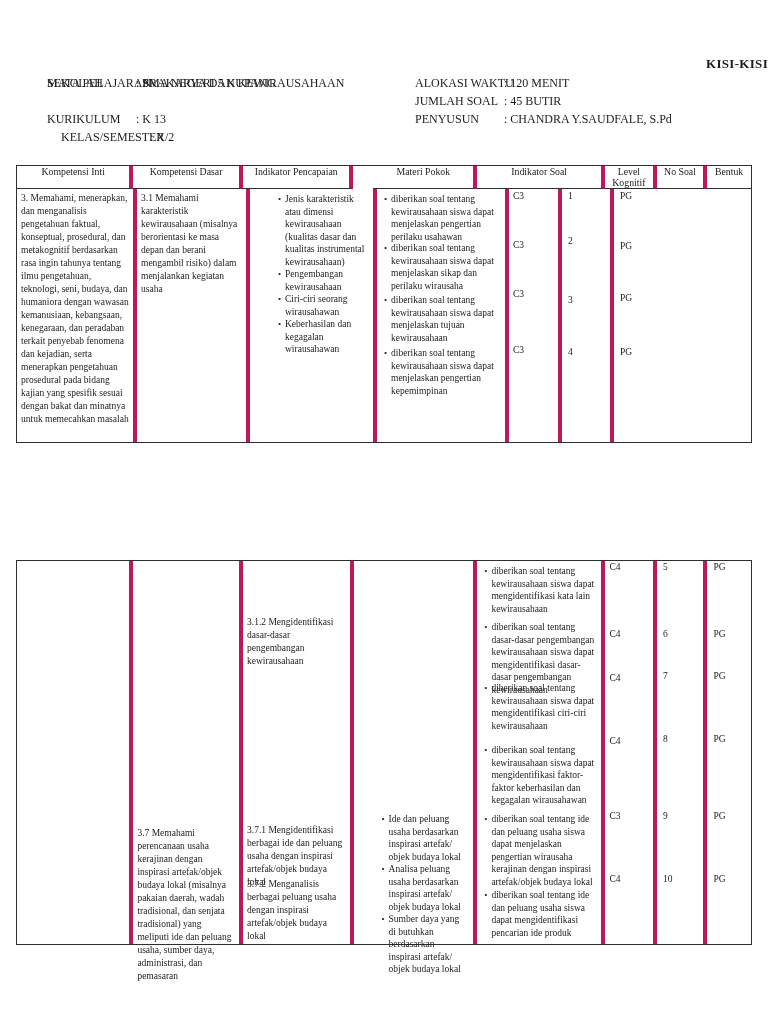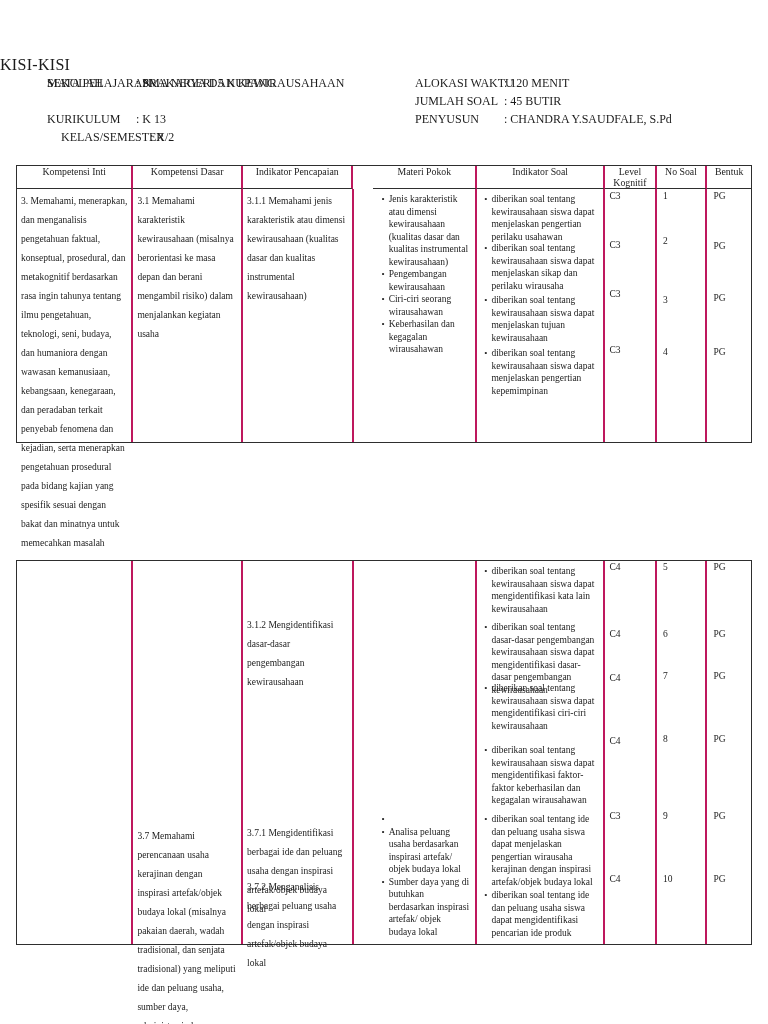--- a/index.html
+++ b/index.html
@@ -3,45 +3,45 @@
 <meta charset="utf-8">
 <style>
   html,body{margin:0;padding:0;}
   body{
     width:768px;height:1024px;background:#ffffff;
     font-family:"Liberation Serif","DejaVu Serif",serif;
     color:#1c1c1c;
   }
   .page{position:relative;width:768px;height:1024px;background:#ffffff;overflow:hidden;}
   .title{
-    position:absolute;top:56px;left:0;width:100%;text-align:left;
-    font-weight:normal;font-size:16px;letter-spacing:.3px;
+    position:absolute;top:56px;left:0;width:100%;text-align:right;
+    font-weight:bold;font-size:13px;letter-spacing:.3px;
   }
   .irow{position:absolute;font-size:12px;white-space:nowrap;}
   .ilab{display:inline-block;}
   .irow.l .ilab{width:89px;}
   .irow.r .ilab{width:89px;}
 
   .tbl{position:absolute;left:16px;width:736px;border:1px solid #2e2e2e;box-sizing:border-box;}
   .t1{top:165px;height:278px;}
   .t2{top:560px;height:385px;}
   .trow{display:flex;}
-  .cell{box-sizing:border-box;border-right:2px solid #be185d;position:relative;}
+  .cell{box-sizing:border-box;border-right:4px solid #be185d;position:relative;}
   .cell:last-child{border-right:none;}
   .c1{width:120px;} .c2{width:113px;} .c3{width:114px;} .c4{width:107px;margin-left:20px;}
   .c5{width:132px;} .c6{width:53px;} .c7{width:52px;} .c8{width:45px;}
   .thead .cell{
     height:23px;border-bottom:1px solid #2e2e2e;
     font-size:9.8px;line-height:10.5px;padding:1px 3px;
   }
   .hc{text-align:center;}
   .hl{text-align:center;padding-left:5px;}
   .tbody1 .cell{height:253px;}
   .tbody2 .cell{height:383px;}
-  .tx{font-size:9.5px;line-height:19px;padding:3px 4px 0 4px;}
+  .tx{font-size:9.5px;line-height:13px;padding:3px 4px 0 4px;}
   .tx5{font-size:9.5px;line-height:12.5px;}
   .abs{position:absolute;}
   .bul{display:flex;}
   .bul .m{flex:none;width:11px;text-align:center;font-size:9px;}
   .bul .t{flex:1;padding-right:2px;}
   .buls .bul{margin-bottom:0px;}
   .q{left:3px;right:2px;}
   .lv{font-size:9.5px;left:4px;}
   .no{font-size:9.5px;left:6px;}
   .bn{font-size:9.5px;left:6px;}
@@ -86,23 +86,20 @@
       <div class="cell c7 hc">No Soal</div>
       <div class="cell c8 hl">Bentuk</div>
     </div>
     <div class="trow tbody1">
       <div class="cell c1">
         <div class="tx">3. Memahami, menerapkan, dan menganalisis pengetahuan faktual, konseptual, prosedural, dan metakognitif berdasarkan rasa ingin tahunya tentang ilmu pengetahuan, teknologi, seni, budaya, dan humaniora dengan wawasan kemanusiaan, kebangsaan, kenegaraan, dan peradaban terkait penyebab fenomena dan kejadian, serta menerapkan pengetahuan prosedural pada bidang kajian yang spesifik sesuai dengan bakat dan minatnya untuk memecahkan  masalah</div>
       </div>
       <div class="cell c2">
         <div class="tx">3.1 Memahami karakteristik kewirausahaan (misalnya berorientasi ke masa depan dan berani mengambil risiko) dalam menjalankan kegiatan usaha</div>
       </div>
-      <div class="cell c3">
-        <div class="tx">3.1.1 Memahami jenis karakteristik atau dimensi kewirausahaan (kualitas dasar dan kualitas instrumental kewirausahaan)</div>
-      </div>
       <div class="cell c4">
         <div class="tx tx5 buls" style="padding-top:4px;">
           <div class="bul">
               <span class="m">•</span>
               <span class="t">Jenis karakteristik atau dimensi kewirausahaan (kualitas dasar dan kualitas instrumental kewirausahaan)</span>
             </div>
           <div class="bul">
               <span class="m">•</span>
               <span class="t">Pengembangan kewirausahaan</span>
             </div>
@@ -163,20 +160,21 @@
       </div>
       <div class="cell c3">
         <div class="abs tx" style="top:52px;left:0;right:0">3.1.2 Mengidentifikasi dasar-dasar pengembangan kewirausahaan</div>
         <div class="abs tx" style="top:260px;left:0;right:0">3.7.1 Mengidentifikasi berbagai ide dan peluang usaha dengan inspirasi artefak/objek budaya lokal</div>
         <div class="abs tx" style="top:314px;left:0;right:0">3.7.2 Menganalisis berbagai peluang usaha dengan inspirasi artefak/objek budaya lokal</div>
       </div>
       <div class="cell c4">
         <div class="abs tx tx5 buls" style="top:249px;left:0;right:0;">
           <div class="bul">
               <span class="m">•</span>
+              <span class="t">Ide dan peluang usaha berdasarkan inspirasi artefak/ objek budaya lokal</span>
             </div>
           <div class="bul">
               <span class="m">•</span>
               <span class="t">Analisa peluang usaha berdasarkan inspirasi artefak/ objek budaya lokal</span>
             </div>
           <div class="bul">
               <span class="m">•</span>
               <span class="t">Sumber daya yang di butuhkan berdasarkan inspirasi artefak/ objek budaya lokal</span>
             </div>
         </div>

